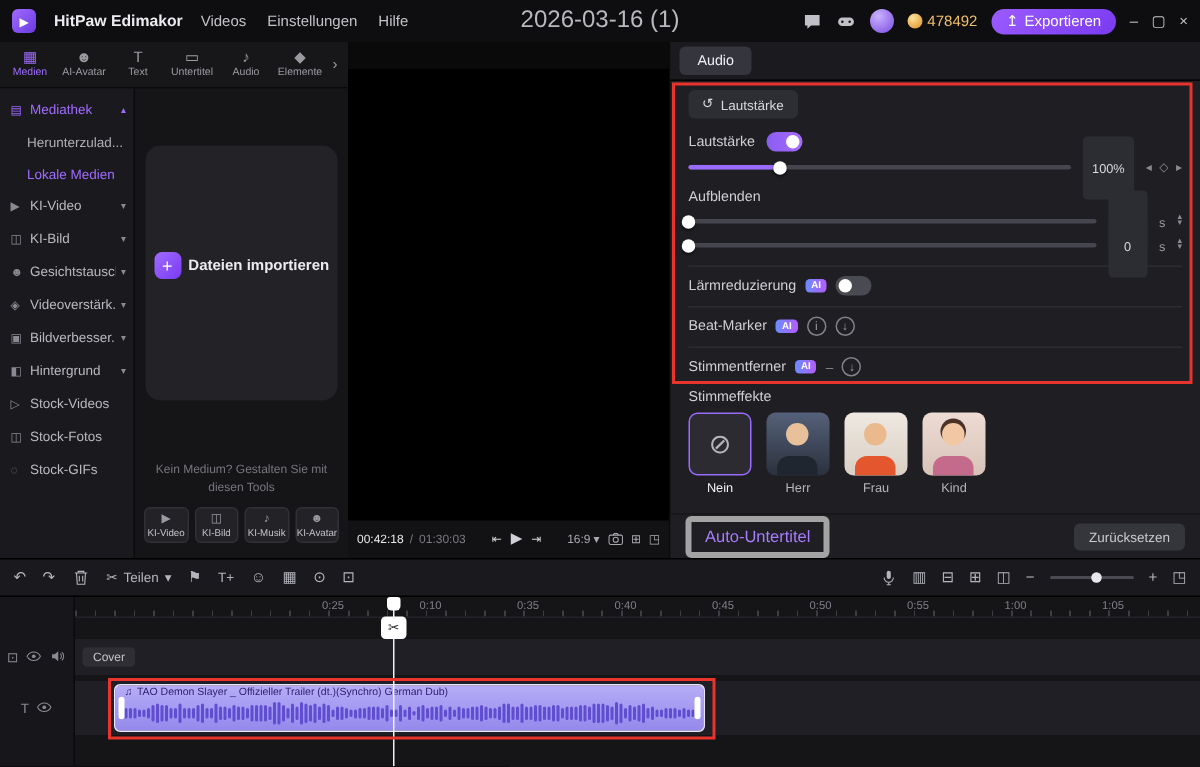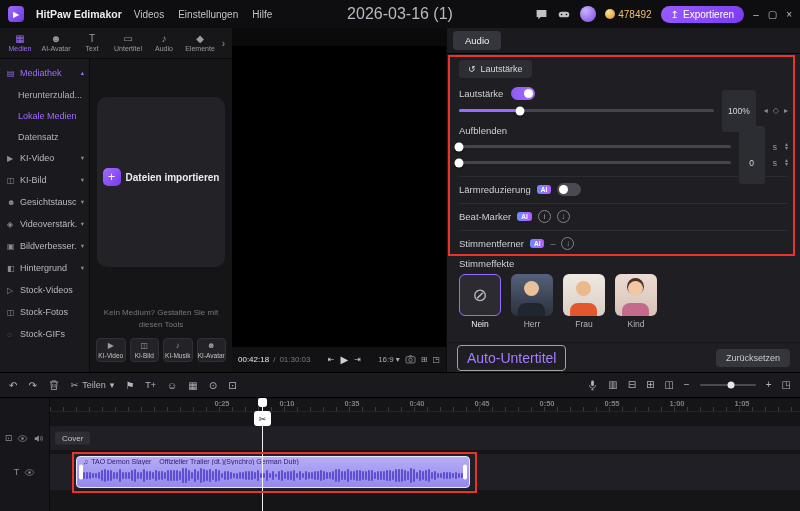--- a/index.html
+++ b/index.html
@@ -122,42 +122,42 @@
   .p-man::after { content:""; position:absolute; width:27px; height:13px; border-radius:8px 8px 0 0; background:#20262f; left:7px; bottom:0; }
   .p-woman { background:linear-gradient(180deg,#efe9e2,#d9cfc4); }
   .p-woman::before { content:""; position:absolute; width:15px; height:15px; border-radius:50%; background:#eab98c; left:13px; top:7px; }
   .p-woman::after { content:""; position:absolute; width:27px; height:13px; border-radius:8px 8px 0 0; background:#e4572e; left:7px; bottom:0; }
   .p-child { background:linear-gradient(180deg,#eddcd4,#d8c2b8); }
   .p-child::before { content:""; position:absolute; width:15px; height:15px; border-radius:50%; background:#f2c8a4; left:13px; top:7px; box-shadow:0 -2px 0 1px #4a3226; }
   .p-child::after { content:""; position:absolute; width:27px; height:13px; border-radius:8px 8px 0 0; background:#c46a8a; left:7px; bottom:0; }
 
   .rfooter { position:absolute; bottom:0; left:0; right:0; height:30px; background:#1e1e23; border-top:1px solid #17171b;
              display:flex; align-items:center; justify-content:space-between; padding:0 10px; }
-  .auto-sub { border:1px solid #a3a3a3; color:#a87cff; font-size:14px; padding:4px 9px; border-radius:4px; }
+  .auto-sub { border:4px solid #a3a3a3; color:#a87cff; font-size:11px; padding:4px 9px; border-radius:4px; }
   .reset { background:#35353c; color:#c8c8ce; font-size:9px; padding:4px 10px; border-radius:4px; }
 
   
   #tl-toolbar { position:absolute; top:372px; left:0; width:800px; height:26px; background:#1a1a1e;
                 border-top:1px solid #000; border-bottom:1px solid #000; display:flex; align-items:center;
                 padding:0 9px; gap:11px; font-size:10px; color:#b4b4bc; z-index:5; }
   .split { display:flex; align-items:center; gap:4px; font-size:9px; }
   .tlb-right { margin-left:auto; display:flex; align-items:center; gap:10px; }
   .zslider { width:56px; height:2px; background:#4a4a52; border-radius:1px; position:relative; }
   .zslider .zknob { position:absolute; left:55%; top:50%; width:7px; height:7px; border-radius:50%; background:#e8e8ec; transform:translate(-50%,-50%); }
 
   
   #timeline { position:absolute; top:398px; left:0; width:800px; height:113px; background:#151518; }
   .gutter { position:absolute; left:0; top:0; bottom:0; width:50px; background:#17171b; border-right:1px solid #0a0a0c; z-index:3; }
   .g-row1 { position:absolute; top:28px; height:24px; left:0; right:0; display:flex; align-items:center; justify-content:center; gap:5px; color:#8a8a92; }
   .g-row2 { position:absolute; top:56px; height:36px; left:0; right:0; display:flex; align-items:center; justify-content:center; gap:5px; color:#8a8a92; }
   .g-glyph { font-size:9px; line-height:1; }
   .ruler { position:absolute; left:50px; right:0; top:0; height:14px; border-bottom:1px solid #222228;
            background-image:repeating-linear-gradient(90deg,#3c3c44 0 1px,transparent 1px 13px);
            background-size:100% 4px; background-position:left bottom; background-repeat:no-repeat; }
-  .rl { position:absolute; top:1px; transform:translateX(-50%); font-size:7.5px; color:#7e7e88;font-weight:bold; }
+  .rl { position:absolute; top:1px; transform:translateX(-50%); font-size:7.5px; color:#7e7e88; }
   .track1 { position:absolute; left:50px; right:0; top:28px; height:24px; background:#1f1f25; }
   .track2 { position:absolute; left:50px; right:0; top:56px; height:36px; background:#1f1f25; }
   .cover-chip { position:absolute; left:5px; top:50%; transform:translateY(-50%); background:#2e2e34;
                 border-radius:3px; padding:2px 7px; font-size:8px; color:#c5c5ca; }
   .clip { position:absolute; left:26px; top:2px; width:394px; height:32px; border-radius:4px;
           background:linear-gradient(180deg,#b6adf6,#9488ec); border:1px solid #eae6ff; overflow:hidden; }
   .clip-label { position:absolute; top:1px; left:6px; right:10px; font-size:7px; color:#2d1c6e;
                 white-space:nowrap; overflow:hidden; display:flex; align-items:center; gap:3px; z-index:2; }
   .wave { position:absolute; left:3px; right:3px; top:9px; bottom:2px; display:flex; align-items:center; gap:1px; z-index:1; overflow:hidden; }
   .wave b { flex:0 0 2px; background:#5f4ed2; border-radius:1px; min-height:3px; }
@@ -255,23 +255,20 @@
       <div class="side-item active">
         <span class="ic">▤</span>
         <span class="lbl">Mediathek</span>
         <span class="ch">▴</span>
       </div>
       <div class="side-sub">
         <span class="lbl">Herunterzulad...</span>
       </div>
       <div class="side-sub selected">
         <span class="lbl">Lokale Medien</span>
-      </div>
-      <div class="side-sub">
-        <span class="lbl">Datensatz</span>
       </div>
       <div class="side-item">
         <span class="ic">▶</span>
         <span class="lbl">KI-Video</span>
         <span class="ch">▾</span>
       </div>
       <div class="side-item">
         <span class="ic">◫</span>
         <span class="lbl">KI-Bild</span>
         <span class="ch">▾</span>

